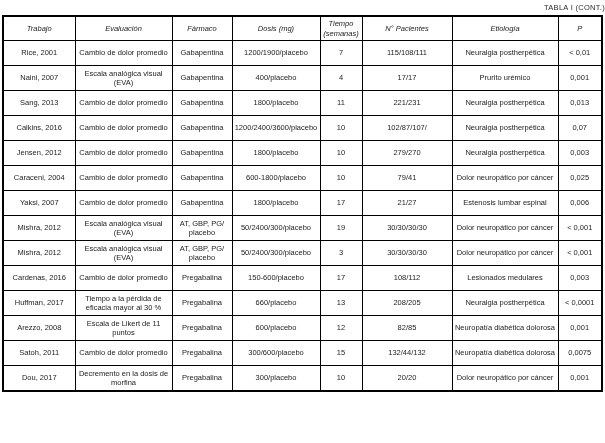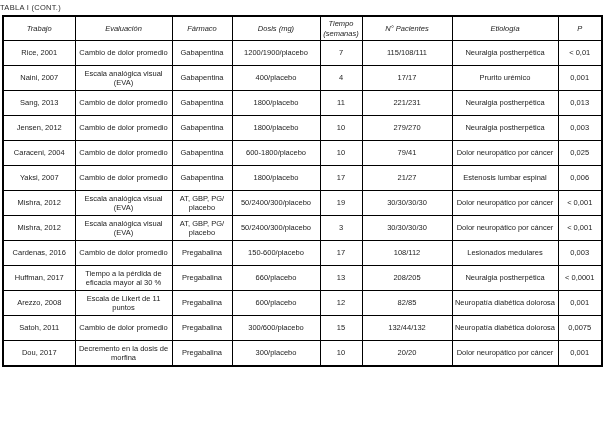--- a/index.html
+++ b/index.html
@@ -12,21 +12,21 @@
     font-family: "Liberation Sans", sans-serif;
     color: #1c1c1c;
   }
   .page {
     width: 605px;
     height: 443px;
     box-sizing: border-box;
     padding-top: 3px;
   }
   .title-block {
-    text-align: left;
+    text-align: right;
     line-height: 1.25;
     margin-bottom: 3px;
   }
   .title-line {
     font-size: 7.5px;
     letter-spacing: 0.3px;
     color: #2b2b2b;
   }
   table.clinical {
     border-collapse: collapse;
@@ -113,20 +113,30 @@
           <td>Sang, 2013</td>
           <td>Cambio de dolor promedio</td>
           <td>Gabapentina</td>
           <td>1800/​placebo</td>
           <td>11</td>
           <td>221/​231</td>
           <td>Neuralgia postherpética</td>
           <td>0,013</td>
         </tr>
         <tr>
+          <td>Calkins, 2016</td>
+          <td>Cambio de dolor promedio</td>
+          <td>Gabapentina</td>
+          <td>1200/​2400/​3600/​placebo</td>
+          <td>10</td>
+          <td>102/​87/​107/​</td>
+          <td>Neuralgia postherpética</td>
+          <td>0,07</td>
+        </tr>
+        <tr>
           <td>Jensen, 2012</td>
           <td>Cambio de dolor promedio</td>
           <td>Gabapentina</td>
           <td>1800/​placebo</td>
           <td>10</td>
           <td>279/​270</td>
           <td>Neuralgia postherpética</td>
           <td>0,003</td>
         </tr>
         <tr>

